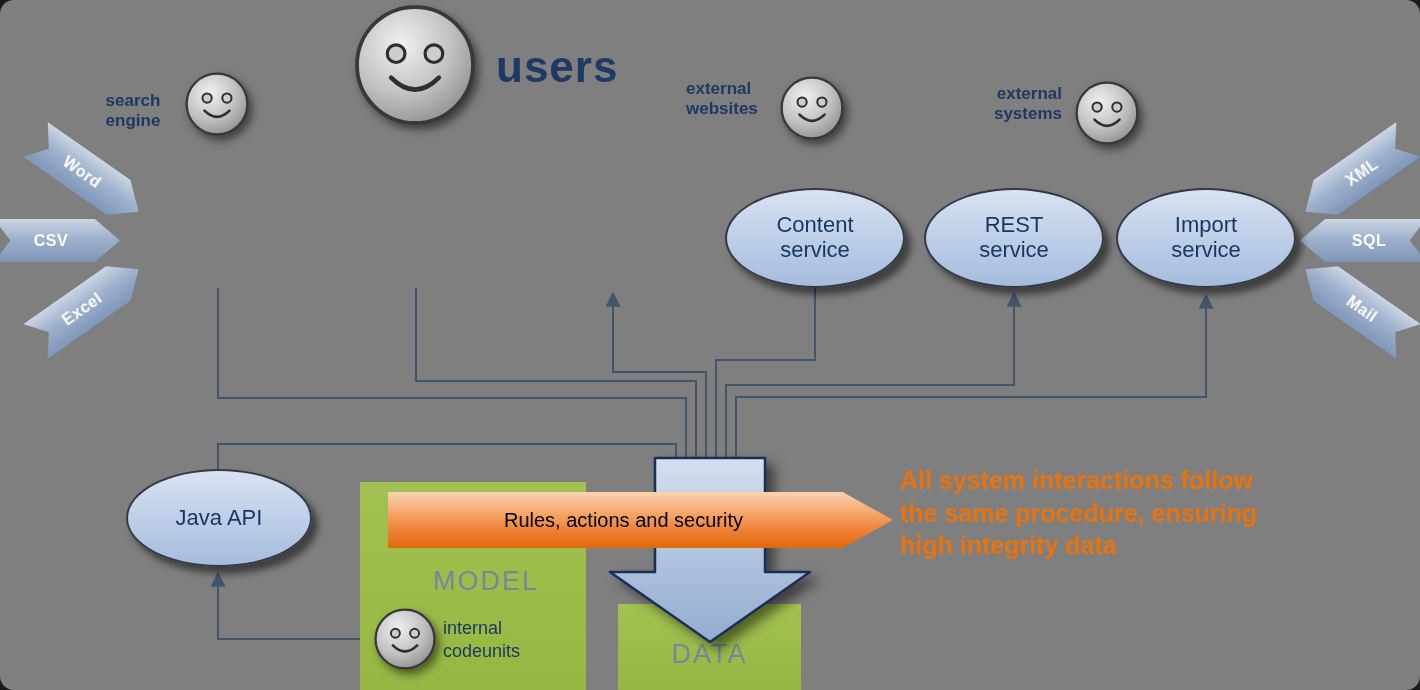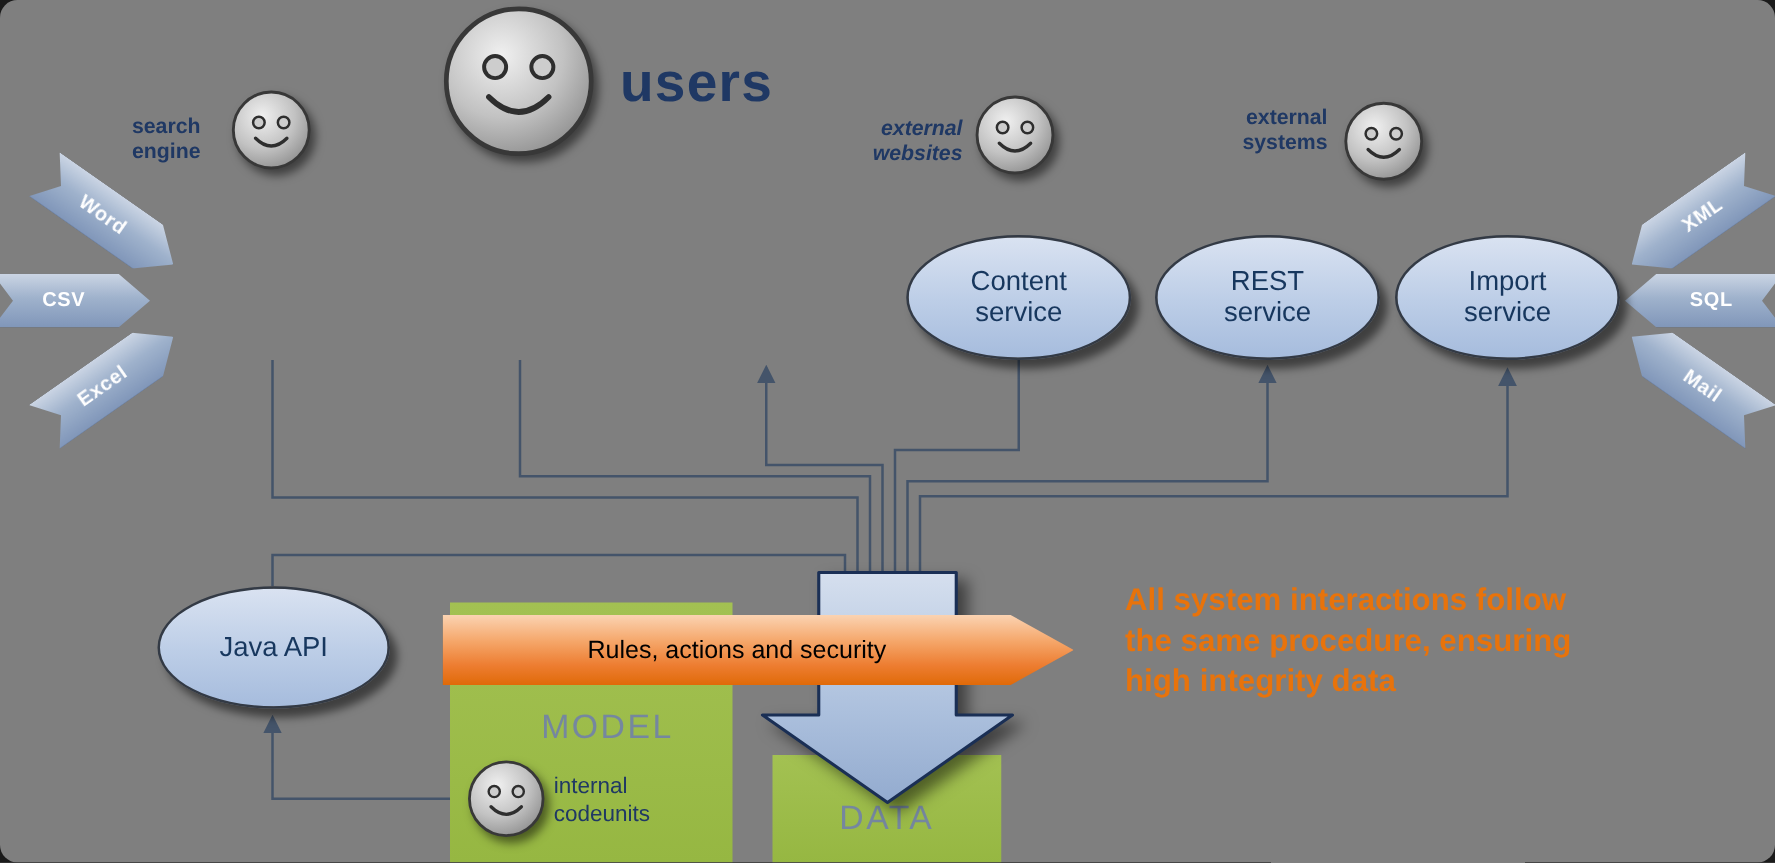--- a/index.html
+++ b/index.html
@@ -15,21 +15,21 @@
   .smiley { position:absolute; filter: drop-shadow(4px 5px 4px rgba(0,0,0,.5)); }
   .smiley-lg { width:126px; height:126px; left:352px; top:2px; }
   .smiley-s1 { width:66px; height:66px; left:184px; top:71px; }
   .smiley-s2 { width:66px; height:66px; left:779px; top:75px; }
   .smiley-s3 { width:66px; height:66px; left:1074px; top:80px; }
   .smiley-model { width:64px; height:64px; left:373px; top:607px; }
 
   
   .actor-label { position:absolute; color:#1F3864; font-weight:bold; font-size:17px; line-height:1.18; }
   .lbl-search   { left:96px;  top:91px; width:74px; text-align:center; }
-  .lbl-websites { left:686px; top:93px; width:84px; text-align:right;font-style:italic; }
+  .lbl-websites { left:686px; top:79px; width:84px; text-align:left; }
   .lbl-systems  { left:978px; top:84px; width:84px; text-align:right; }
   .lbl-users { position:absolute; left:496px; top:42px; color:#1F3864; font-weight:bold; font-size:44px; letter-spacing:1px; }
 
   
   .ellipse {
     position:absolute; width:180px; height:100px; border-radius:50%;
     background: linear-gradient(180deg,#D9E2F1 0%, #BDCEE7 52%, #A6BCDD 100%);
     border:2px solid #333a45;
     box-shadow: 6px 7px 7px rgba(0,0,0,.5);
     display:flex; align-items:center; justify-content:center;
@@ -59,21 +59,21 @@
   .b-excel { left:24px;   top:284px; transform:rotate(-35deg); }
   .b-xml   { left:1294px; top:154px; transform:rotate(-35deg); }
   .b-sql   { left:1300px; top:219px; }
   .b-mail  { left:1294px; top:284px; transform:rotate(35deg); }
 
   
   .funnel { position:absolute; left:588px; top:450px; filter: drop-shadow(8px 7px 6px rgba(0,0,0,.5)); }
 
   
   .rules-banner {
-    position:absolute; left:354px; top:492px; width:505px; height:56px;
+    position:absolute; left:388px; top:492px; width:505px; height:56px;
     clip-path: polygon(0 0, 90% 0, 100% 50%, 90% 100%, 0 100%);
     background: linear-gradient(180deg,#FBD3B2 0%, #F5A669 38%, #ED7D31 72%, #E06A08 100%);
     display:flex; align-items:center; justify-content:center; padding-right:34px;
     color:#000; font-size:20px;
     filter: drop-shadow(0 0 1.5px #6d4a16) drop-shadow(5px 6px 5px rgba(0,0,0,.5));
     text-align: center;
   }
 
   
   .model-box {

